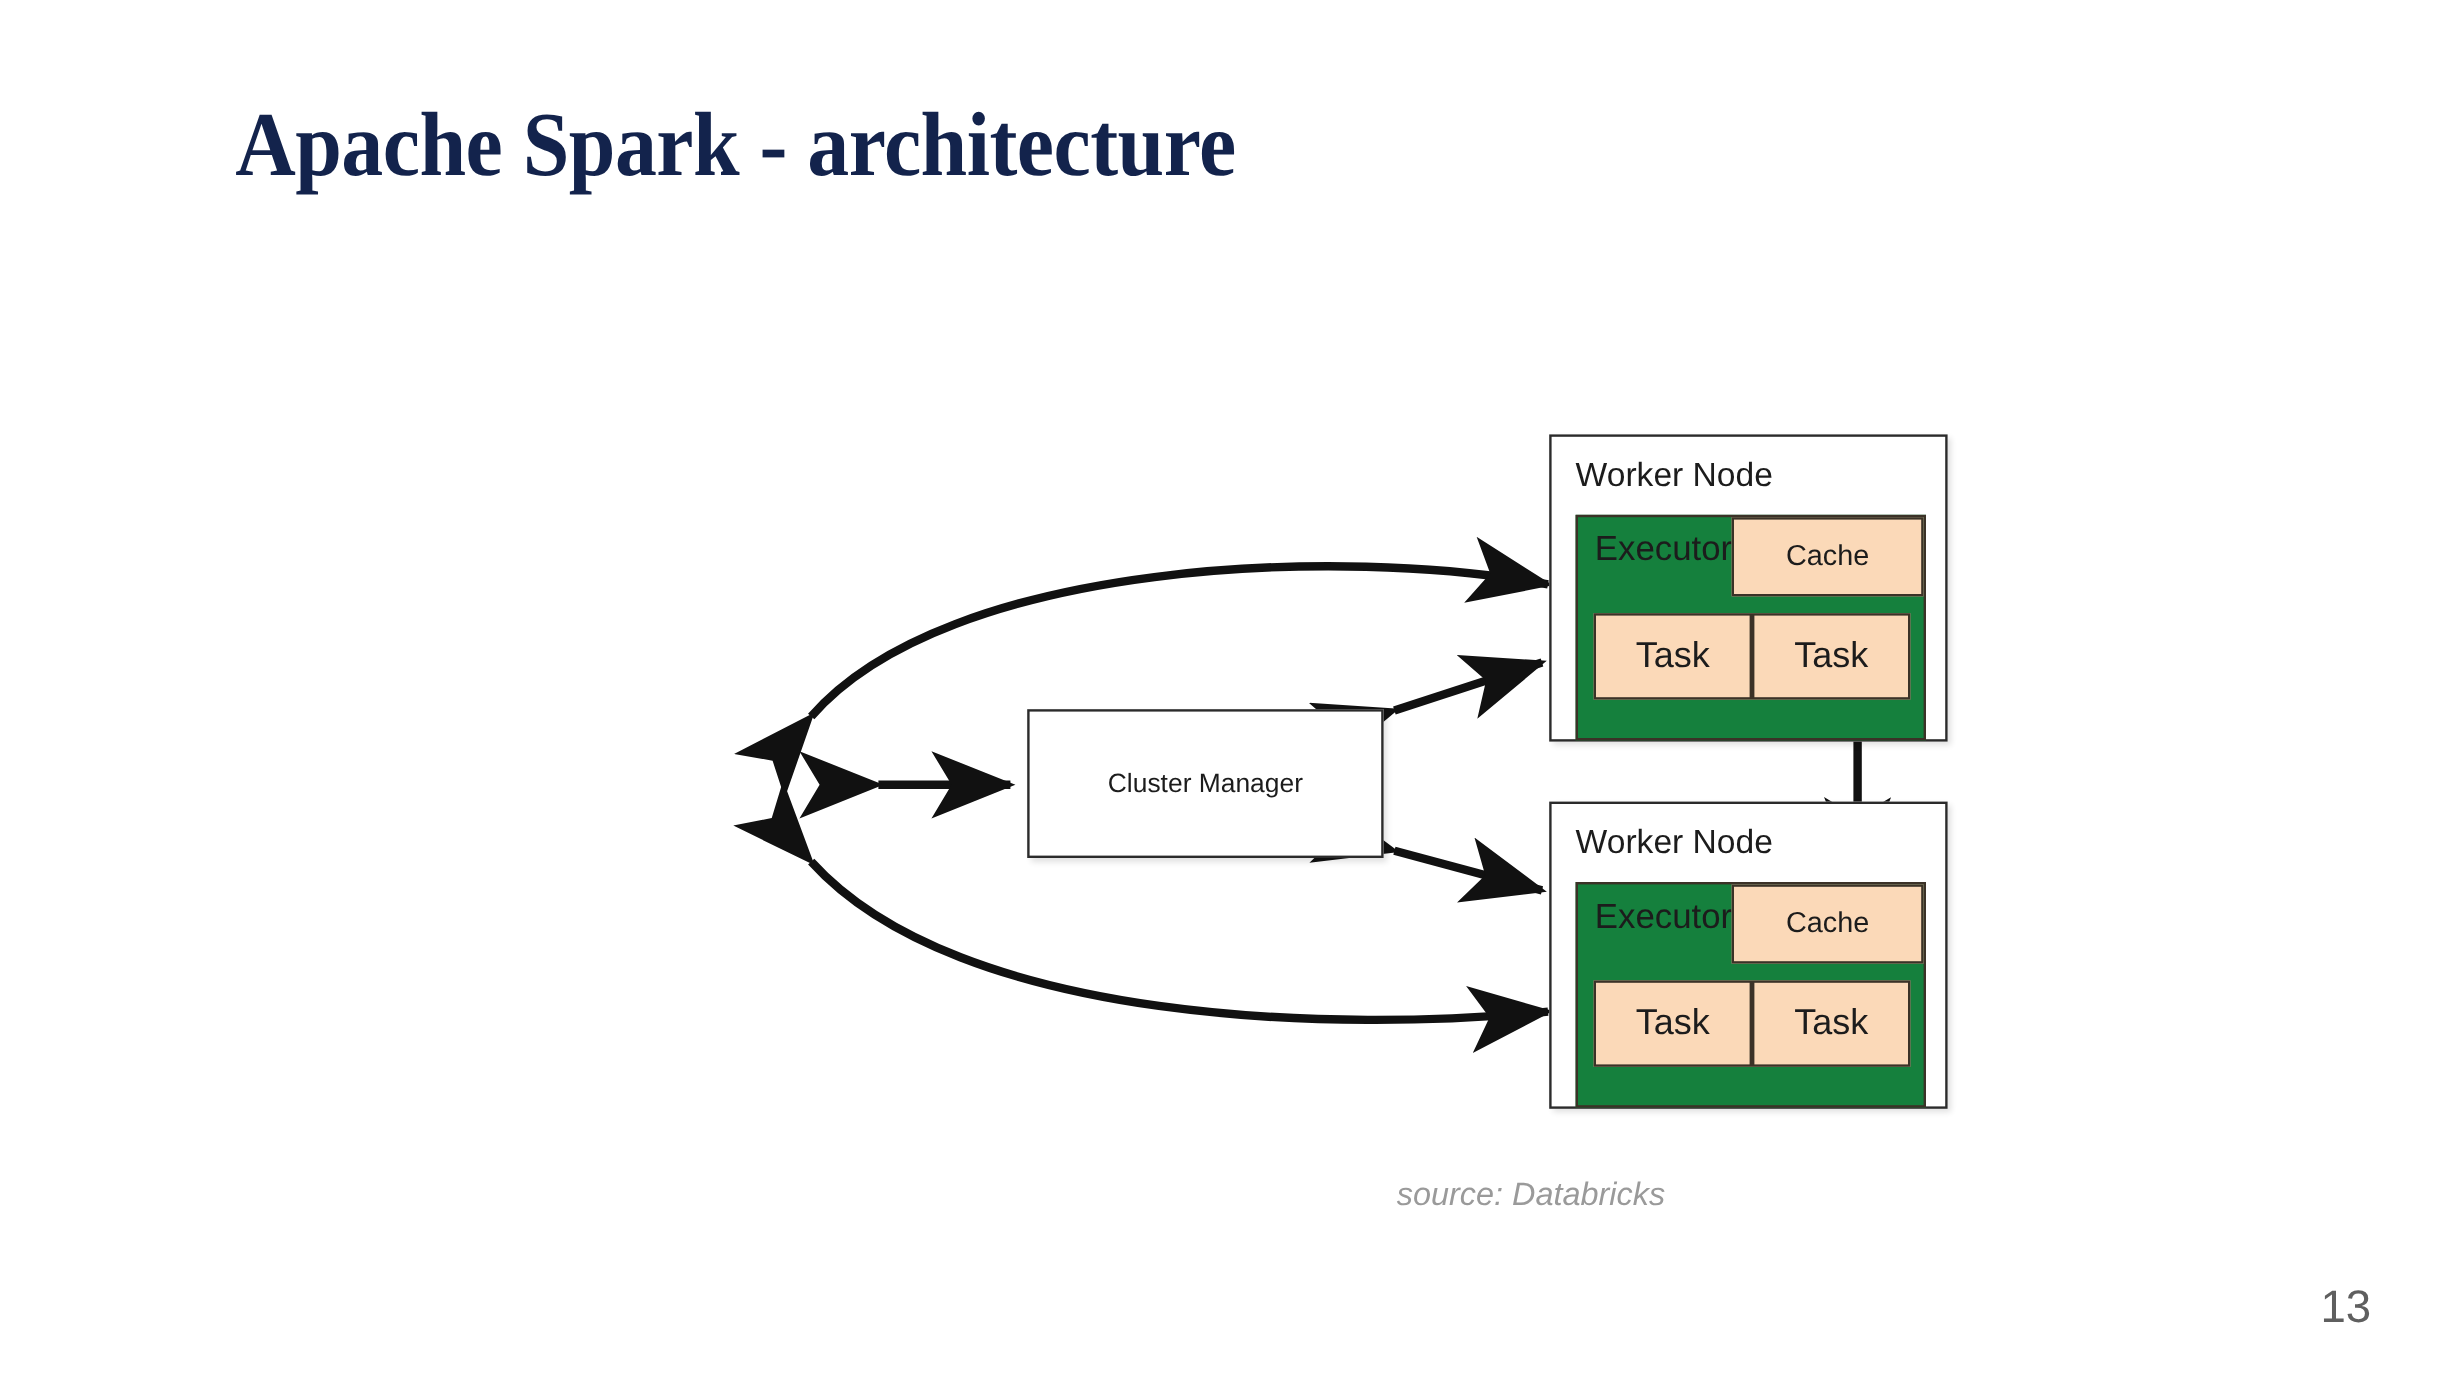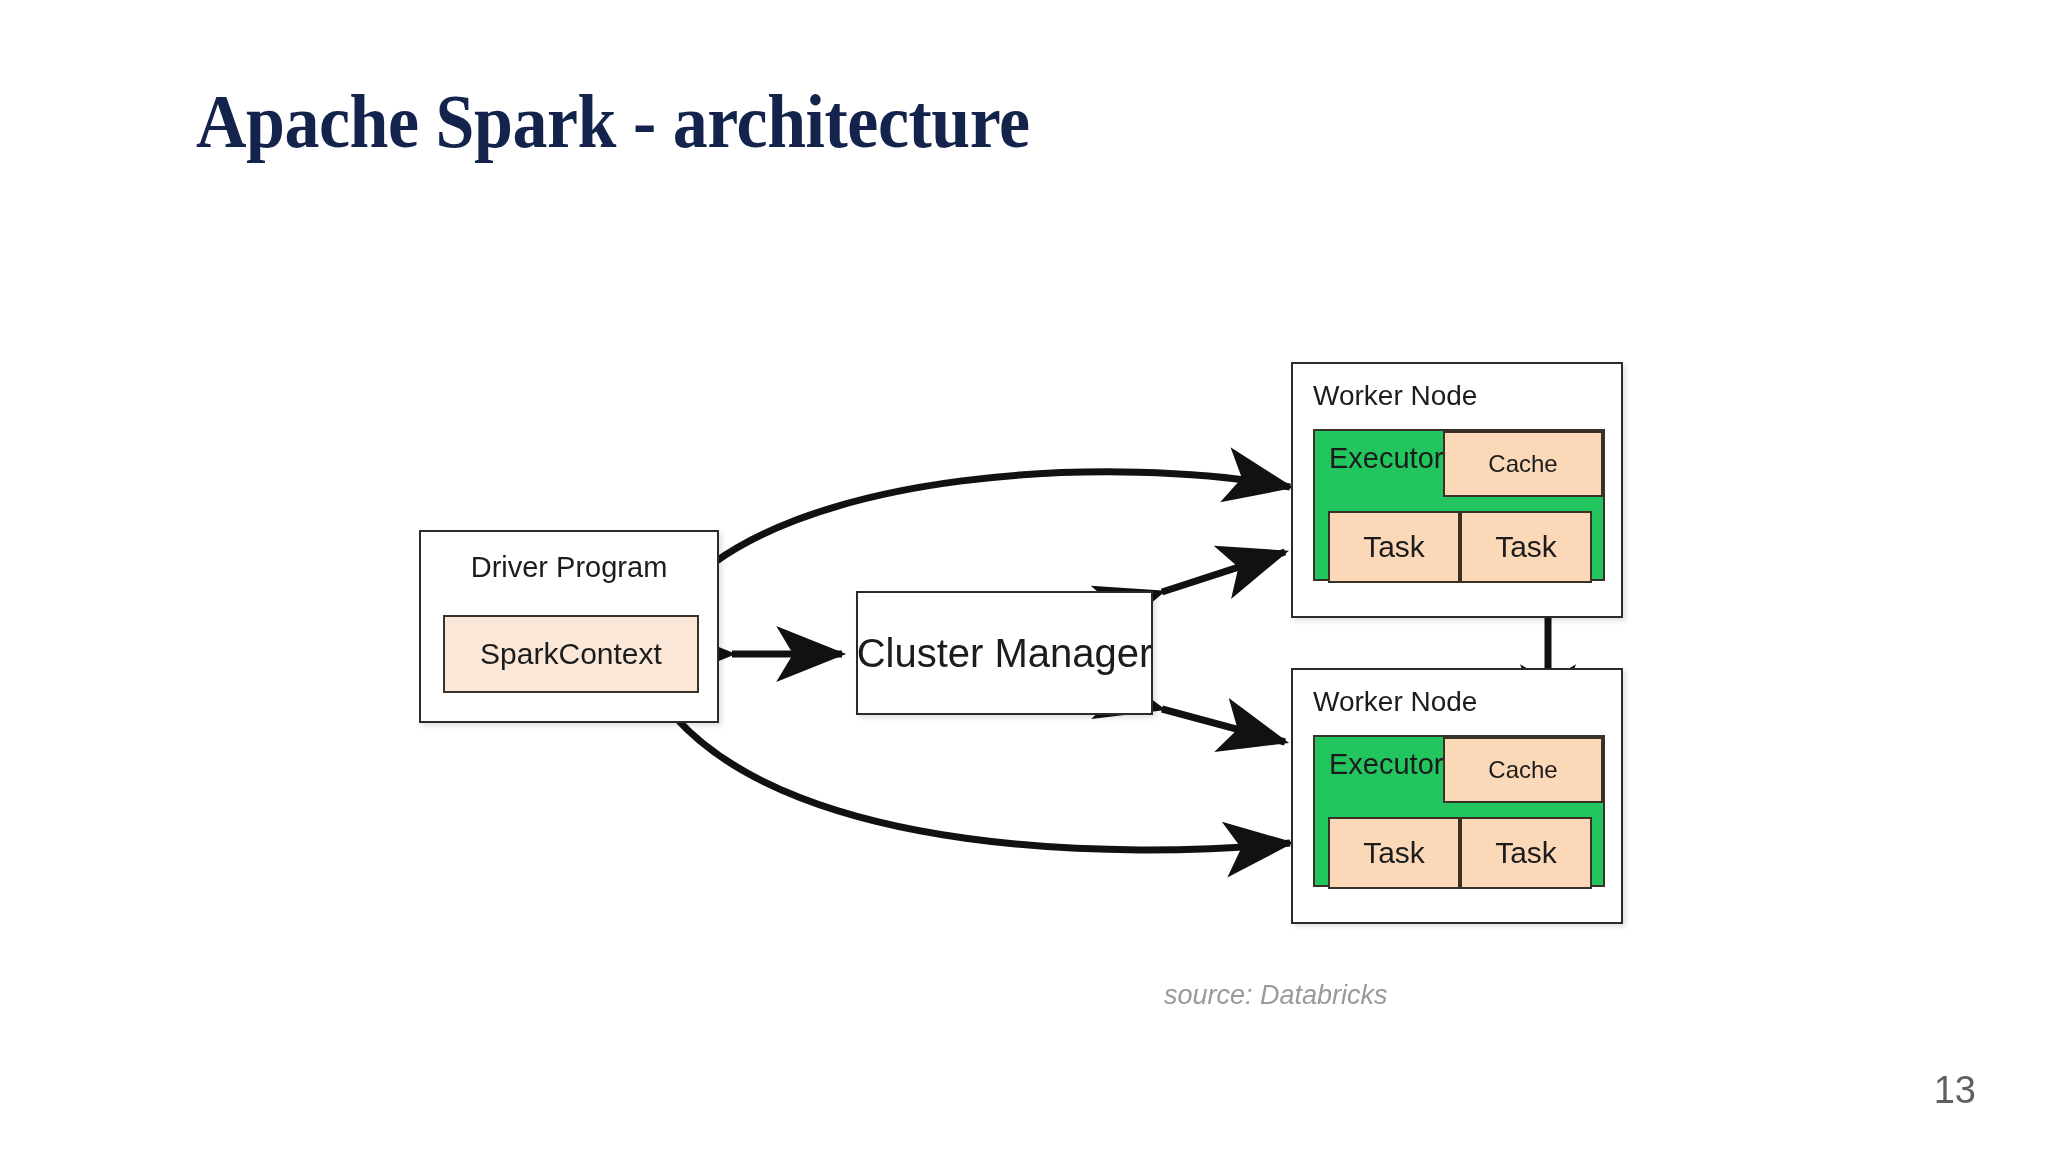--- a/index.html
+++ b/index.html
@@ -99,21 +99,21 @@
   #cluster-manager {
     left: 856px;
     top: 591px;
     width: 297px;
     height: 124px;
     display: flex;
     align-items: center;
     justify-content: center;
   }
   #cluster-manager-label {
-    font-size: 40px;
+    font-size: 22px;
     color: #1c1c1c;
     white-space: nowrap;
   }
 
   
   .worker-node {
     width: 332px;
     height: 256px;
   }
   #worker-node-1 { left: 1291px; top: 362px; }
@@ -126,23 +126,23 @@
     font-size: 28px;
     color: #1c1c1c;
     white-space: nowrap;
   }
 
   .executor {
     position: absolute;
     left: 20px;
     top: 65px;
     width: 292px;
-    height: 152px;
-    box-sizing: border-box;
-    background: #22c55e;
+    height: 188px;
+    box-sizing: border-box;
+    background: #15803d;
     border: 2px solid #3b3227;
   }
   .executor-label {
     position: absolute;
     left: 14px;
     top: 11px;
     font-size: 29px;
     color: #1c1c1c;
     white-space: nowrap;
   }
@@ -221,24 +221,20 @@
 
     <path d="M 676,718 C 800,855 1120,860 1290,843" fill="none" stroke="#111111" stroke-width="7" marker-start="url(#ah)" marker-end="url(#ah)"></path>
 
     <line x1="1162" y1="592" x2="1285" y2="552" stroke="#111111" stroke-width="7" marker-start="url(#ah)" marker-end="url(#ah)"></line>
 
     <line x1="1162" y1="709" x2="1285" y2="742" stroke="#111111" stroke-width="7" marker-start="url(#ah)" marker-end="url(#ah)"></line>
 
     <line x1="1548" y1="607" x2="1548" y2="730" stroke="#111111" stroke-width="7" marker-start="url(#ah)" marker-end="url(#ah)"></line>
   </svg>
 
-  <div class="node-box" id="driver-program">
-    <div class="node-title" id="driver-program-label">Driver Program</div>
-    <div id="spark-context">SparkContext</div>
-  </div>
 
   <div class="node-box" id="cluster-manager">
     <span id="cluster-manager-label">Cluster Manager</span>
   </div>
 
   <div class="node-box worker-node" id="worker-node-1">
     <div class="worker-node-label">Worker Node</div>
     <div class="executor">
       <div class="executor-label">Executor</div>
       <div class="cache-box">Cache</div>

